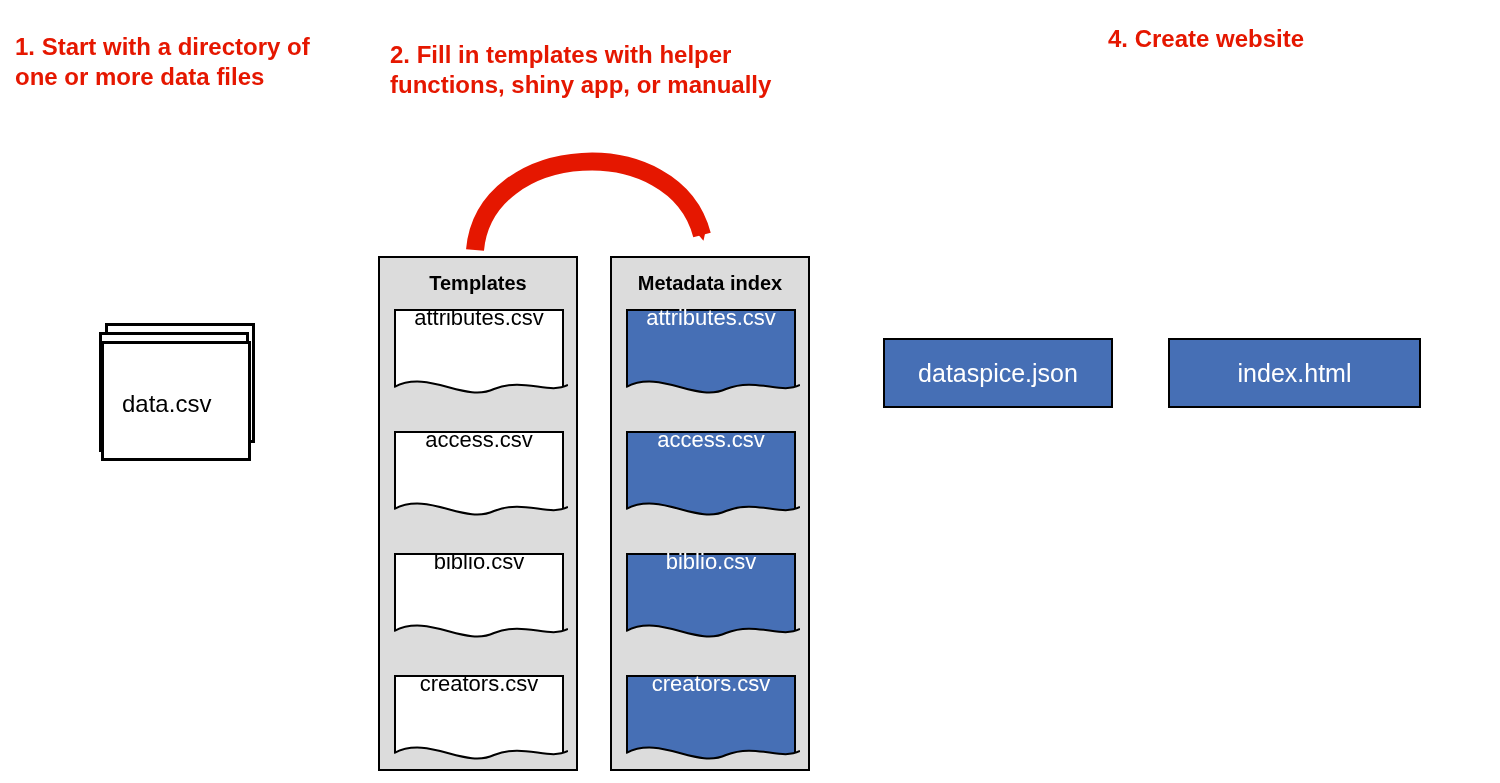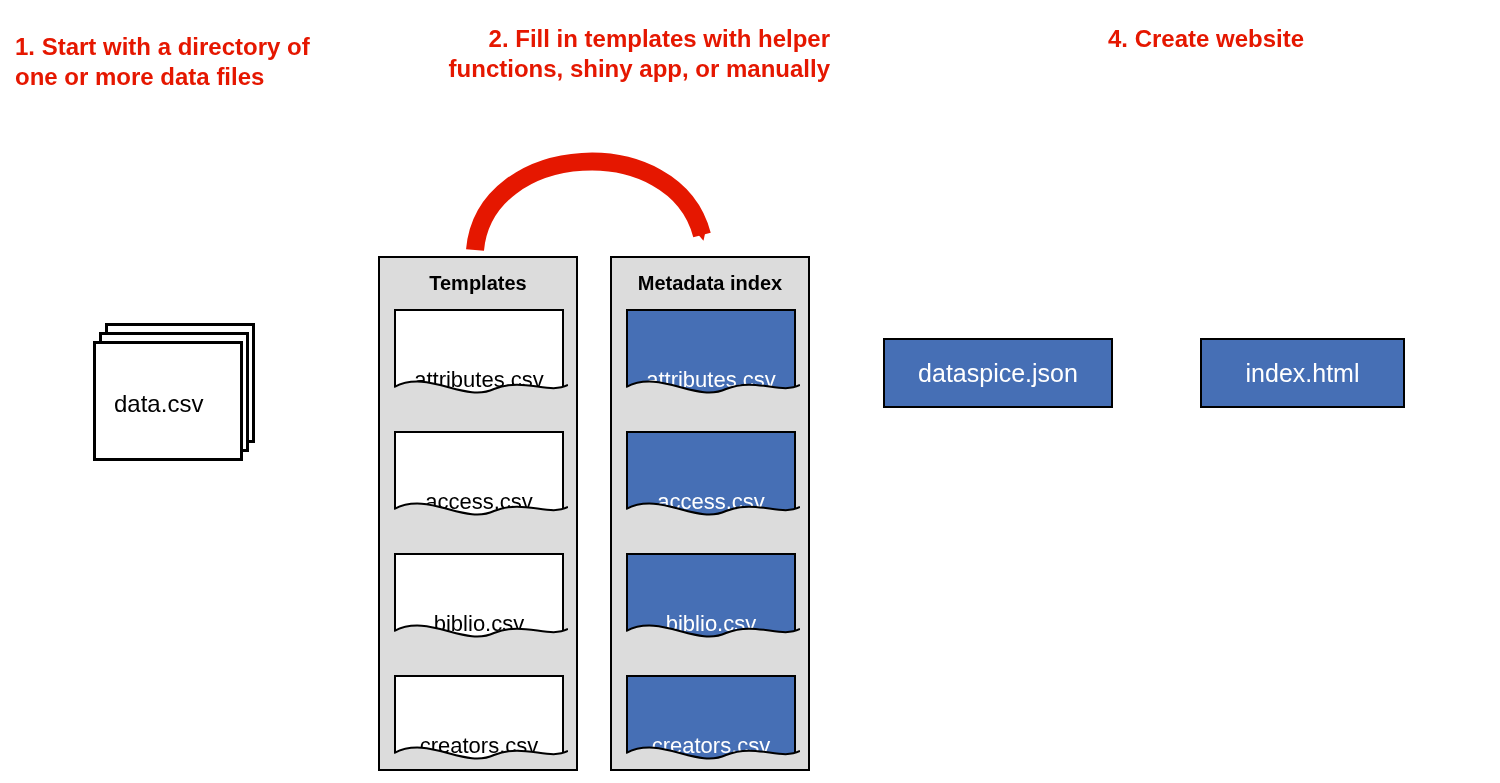--- a/index.html
+++ b/index.html
@@ -19,42 +19,42 @@
     height: 783px;
   }
   .step-label {
     position: absolute;
     color: #e51700;
     font-weight: 700;
     font-size: 24px;
     line-height: 1.25;
   }
   .step1 { left: 15px;  top: 32px; width: 340px; }
-  .step2 { left: 390px; top: 24px; width: 440px; text-align: right; }
+  .step2 { left: 390px; top: 40px; width: 440px; }
   .step3 { left: 883px; top: 24px; width: 230px; }
   .step4 { left: 1108px; top: 24px; width: 260px; }
 
   
   .data-stack {
     position: absolute;
     left: 93px;
     top: 323px;
     width: 162px;
     height: 138px;
   }
   .data-stack .page {
     position: absolute;
     width: 150px;
     height: 120px;
     background: #fff;
     border: 3px solid #000;
   }
   .data-stack .p3 { left: 12px; top: 0px; }
   .data-stack .p2 { left: 6px;  top: 9px; }
-  .data-stack .p1 { left: 0px;  top: 18px; }
+  .data-stack .p1 { left: 8px;  top: 18px; }
   .data-file-label {
     position: absolute;
     left: 18px;
     top: 46px;
     font-size: 24px;
     color: #000;
   }
 
   
   .panel {
@@ -79,21 +79,21 @@
     display: flex;
     flex-direction: column;
     gap: 30px;
   }
   .file-card {
     position: relative;
     width: 170px;
     height: 92px;
     border: 2px solid #000;
     display: flex;
-    align-items: flex-end;
+    align-items: flex-start;
     justify-content: center;
     font-size: 22px;
   }
   .file-card .wave {
     position: absolute;
     left: -2px;
     right: -2px;
     bottom: -2px;
     height: 26px;
     overflow: visible;
@@ -120,21 +120,21 @@
     height: 70px;
     background: #466fb5;
     border: 2px solid #000;
     color: #fff;
     display: flex;
     align-items: center;
     justify-content: center;
     font-size: 25px;
   }
   .rect-json { left: 883px;  width: 230px; }
-  .rect-html { left: 1168px; width: 205px; margin-left: 32px; }
+  .rect-html { left: 1168px; width: 253px; }
 </style>
 </head>
 <body>
 
 <div class="canvas">
 
   <div class="step-label step1">1. Start with a directory of one or more data files</div>
   <div class="step-label step2">2. Fill in templates with helper functions, shiny app, or manually</div>
   <div class="step-label step4">4. Create website</div>
 

